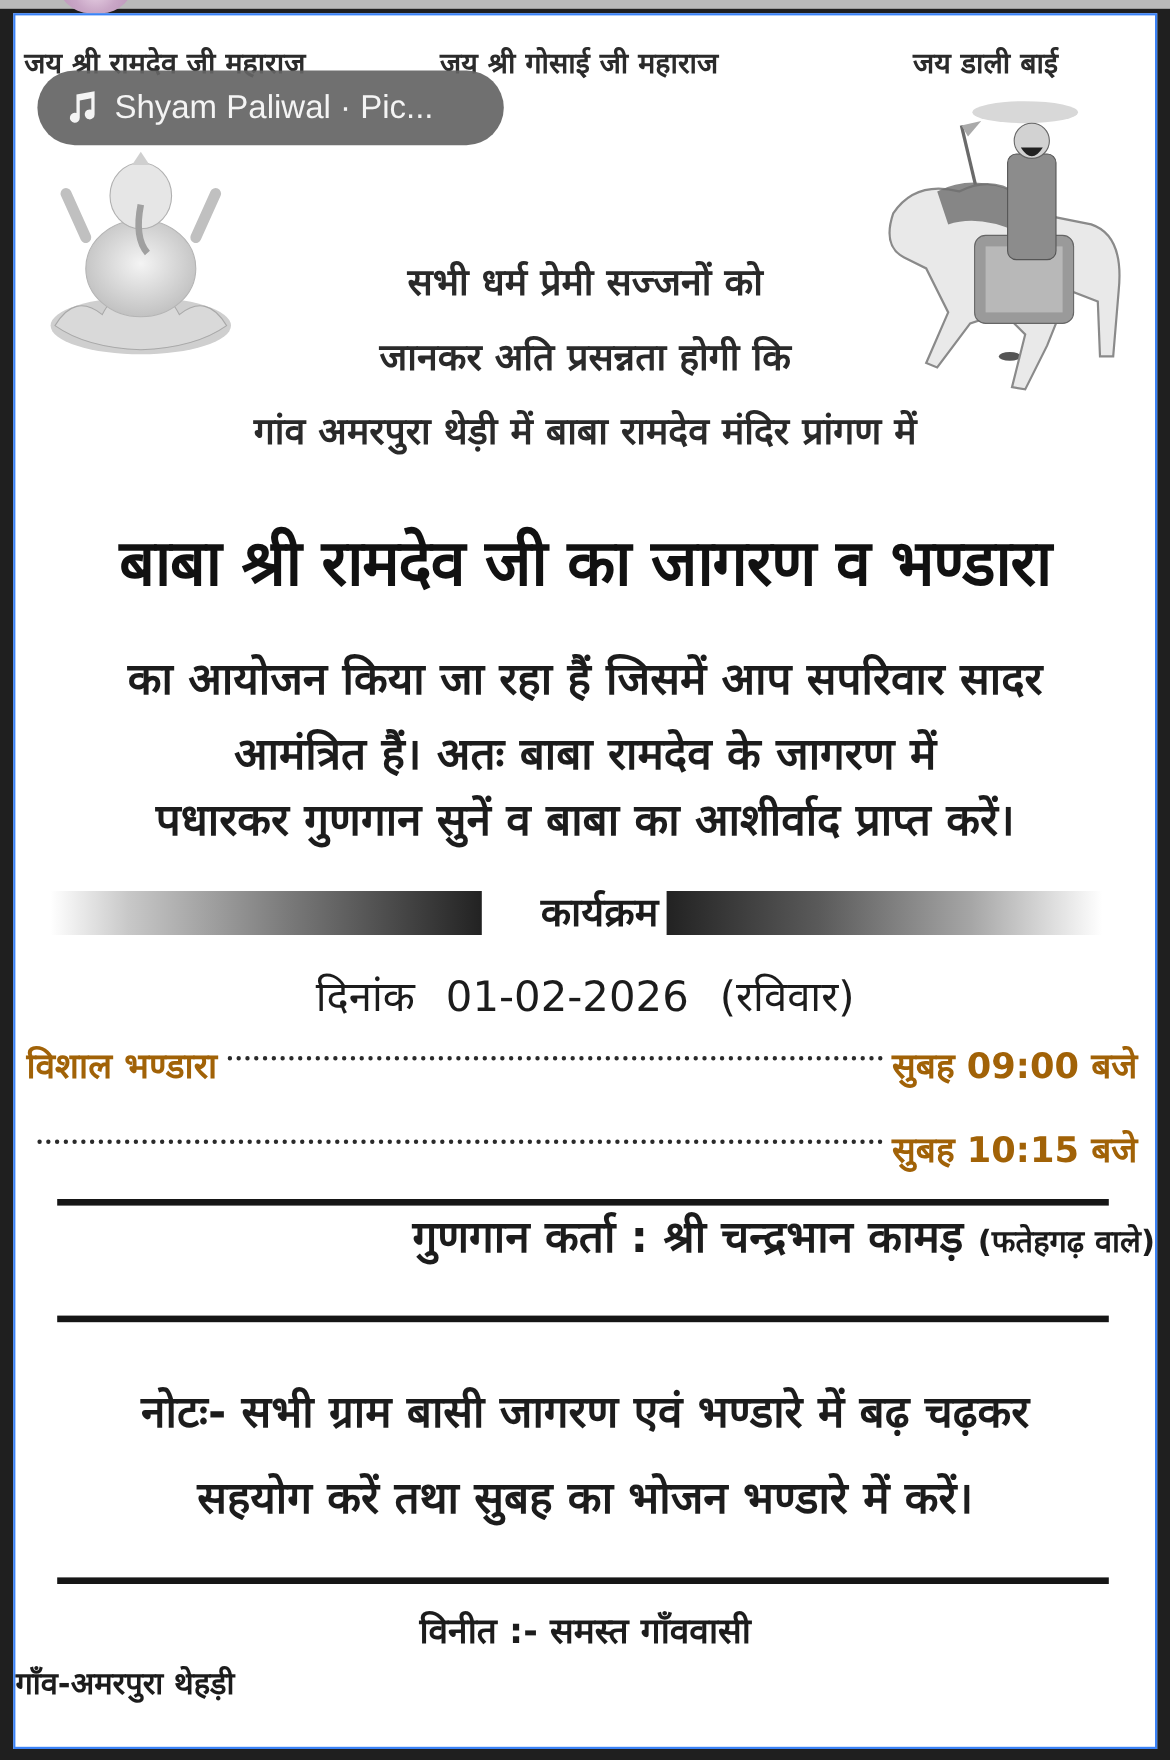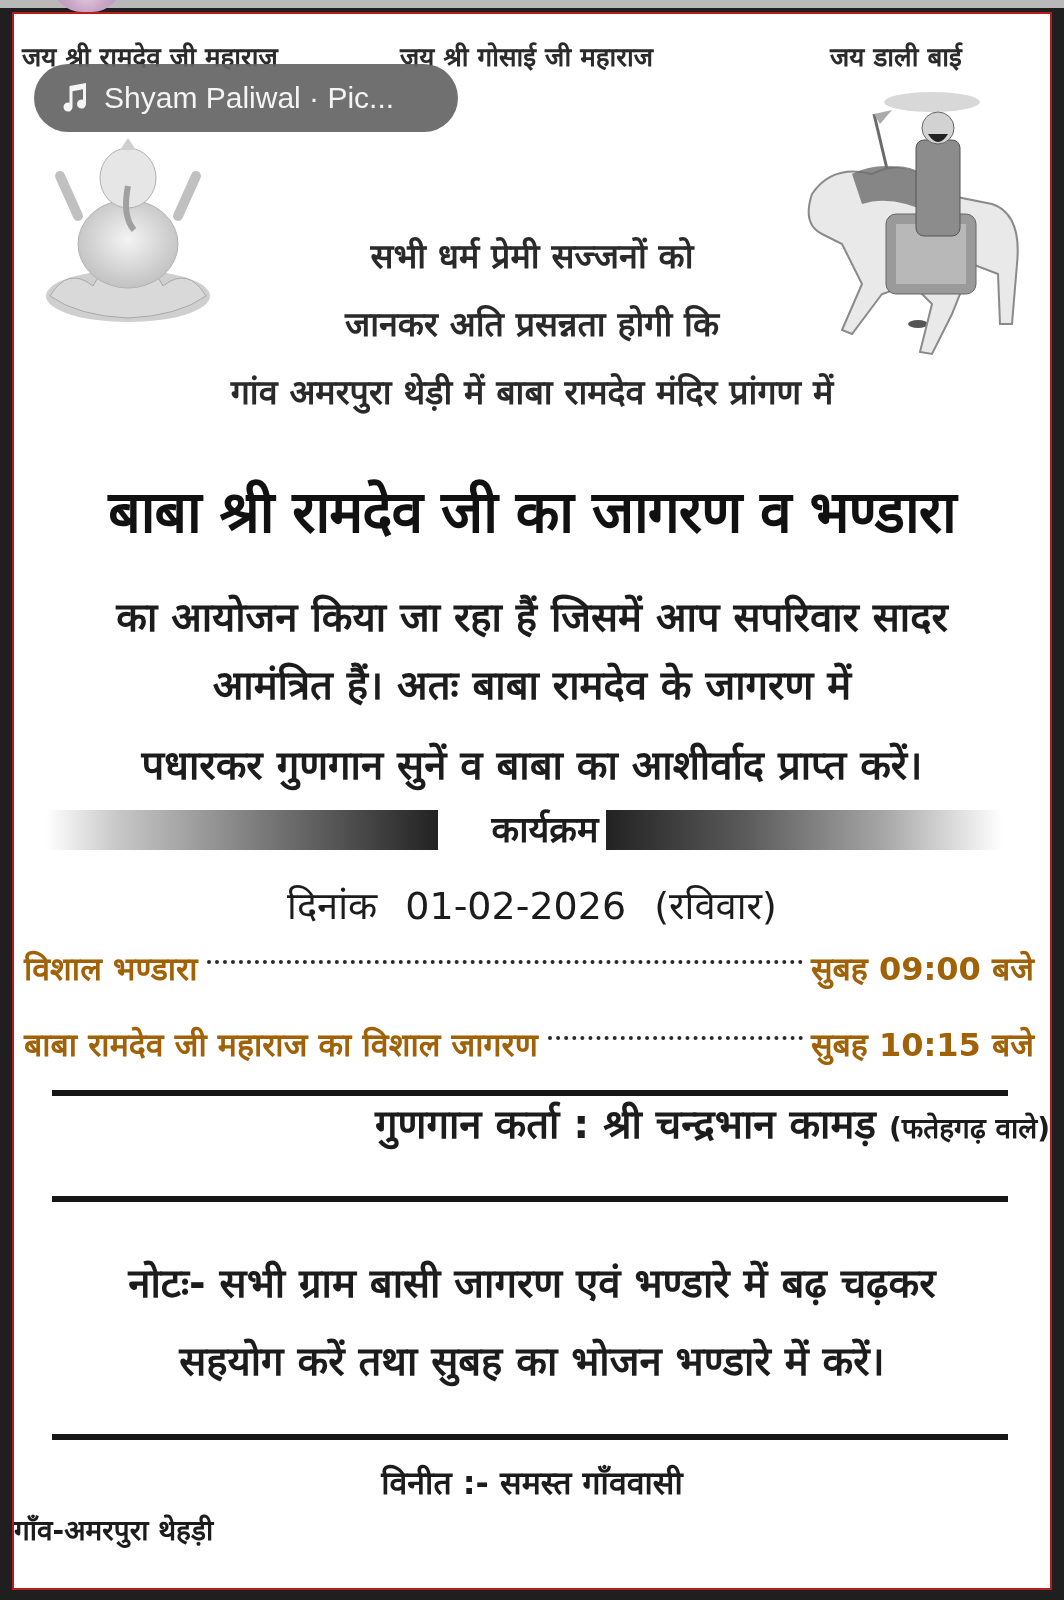--- a/index.html
+++ b/index.html
@@ -4,21 +4,21 @@
   <style>
     * { box-sizing: border-box; margin: 0; padding: 0; }
     html, body { width: 1064px; height: 1600px; overflow: hidden; background: #1f1f1f; }
     body { position: relative; font-family: "DejaVu Sans", sans-serif; color: #1a1a1a; }
 
     .top-strip { position: absolute; left: 0; top: 0; width: 1064px; height: 8px; background: #b9b9b9; }
     .avatar-peek { position: absolute; left: 52px; top: -18px; width: 70px; height: 30px; border-radius: 0 0 35px 35px;
       background: radial-gradient(circle at 50% 30%, #e9d4e6 0%, #c9a6c6 50%, #b891b6 100%); }
 
     .card { position: absolute; left: 12px; top: 12px; width: 1040px; height: 1578px; background: #ffffff;
-      border: 2px solid #b91c1c; overflow: hidden; }
+      border: 2px solid #3b82f6; overflow: hidden; }
 
     .hdr-row { position: absolute; top: 24px; left: 0; width: 100%; height: 40px; }
     .hdr { position: absolute; top: 0; font-size: 26px; font-weight: bold; color: #2b2b2b; white-space: nowrap; letter-spacing: 0px; }
     .hdr.h1 { left: 8px; }
     .hdr.h2 { left: 386px; }
     .hdr.h3 { left: 816px; }
 
     .title { position: absolute; top: 98px; left: 0; width: 100%; text-align: center;
       font-family: "DejaVu Serif", serif; font-size: 92px; font-weight: bold; color: #111; line-height: 1.1;
       text-shadow: 1px 1px 0 #000; }
@@ -30,21 +30,21 @@
     .intro.l1 { top: 218px; }
     .intro.l2 { top: 286px; }
     .intro.l3 { top: 354px; }
 
     .headline { position: absolute; top: 456px; left: 0; width: 100%; text-align: center; font-size: 58px; font-weight: bold;
       color: #111; white-space: nowrap; letter-spacing: -1px; transform: scaleX(0.98); }
 
     .body-text { position: absolute; left: 0; width: 100%; text-align: center; font-size: 40px; color: #1c1c1c; white-space: nowrap; font-weight: bold; }
     .body-text.b1 { top: 574px; }
     .body-text.b2 { top: 642px; }
-    .body-text.b3 { top: 722px; }
+    .body-text.b3 { top: 702px; }
 
     .karyakram { position: absolute; top: 794px; left: 0; width: 100%; height: 44px; }
     .bar-left { position: absolute; left: 32px; top: 2px; width: 392px; height: 40px;
       background: linear-gradient(to right, rgba(255,255,255,1) 0%, #c8c8c8 18%, #7a7a7a 55%, #222 100%); }
     .bar-right { position: absolute; left: 592px; top: 2px; width: 396px; height: 40px;
       background: linear-gradient(to right, #222 0%, #5a5a5a 35%, #a6a6a6 70%, rgba(255,255,255,1) 100%); }
     .karyakram-label { position: absolute; left: 424px; width: 168px; top: -4px; text-align: center; font-size: 36px; font-weight: bold; color: #1c1c1c; padding-left: 46px; }
 
     .date-line { position: absolute; top: 864px; left: 0; width: 100%; text-align: center; font-size: 38px; color: #1c1c1c; white-space: nowrap; }
     .date-line span { margin: 12px 8px; }
@@ -144,21 +144,20 @@
     <span>01-02-2026</span>
     <span>(रविवार)</span>
   </div>
 
   <div class="sched-row r1">
     <span class="sched-name">विशाल भण्डारा</span>
     <span class="sched-dots"></span>
     <span class="sched-time">सुबह 09:00 बजे</span>
   </div>
   <div class="sched-row r2">
-    <span class="sched-name">बाबा रामदेव जी महाराज का विशाल जागरण</span>
     <span class="sched-dots"></span>
     <span class="sched-time">सुबह 10:15 बजे</span>
   </div>
 
   <div class="rule r1"></div>
 
   <div class="singer">
     <span class="main">गुणगान कर्ता : श्री चन्द्रभान कामड़</span>
     <span class="sub">(फतेहगढ़ वाले)</span>
   </div>

